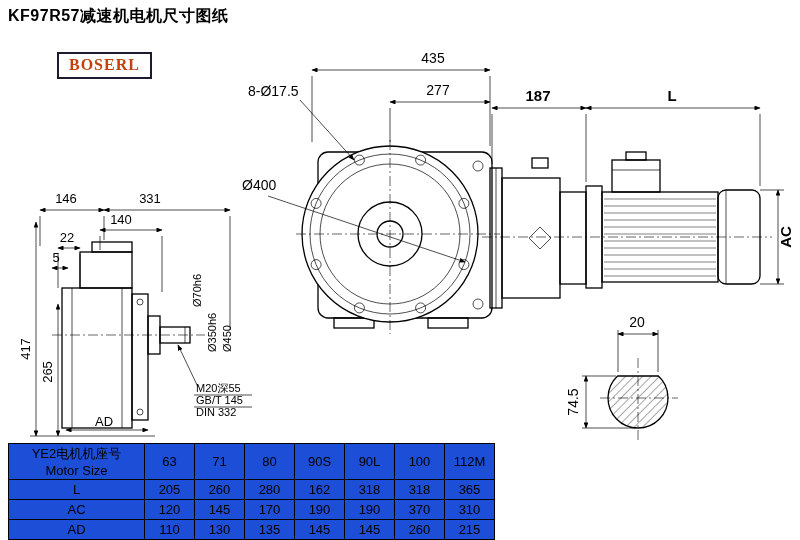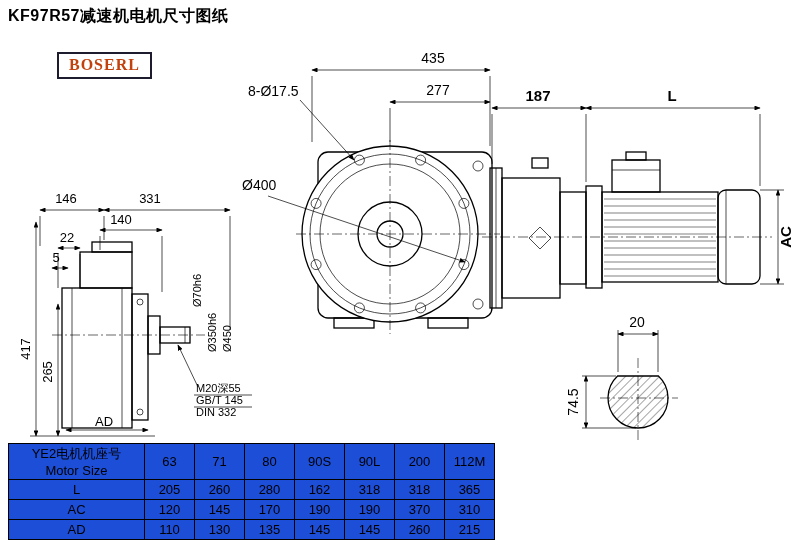--- a/index.html
+++ b/index.html
@@ -219,21 +219,21 @@
       <tr class="head">
     <th class="label-col">
       <div>YE2电机机座号</div>
       <div>Motor Size</div>
     </th>
     <th class="num-col">63</th>
     <th class="num-col">71</th>
     <th class="num-col">80</th>
     <th class="num-col">90S</th>
     <th class="num-col">90L</th>
-    <th class="num-col">200</th>
+    <th class="num-col">100</th>
     <th class="num-col">112M</th>
   </tr>
   <tr>
     <th>L</th>
     <td>205</td>
     <td>260</td>
     <td>280</td>
     <td>162</td>
     <td>318</td>
     <td>318</td>

